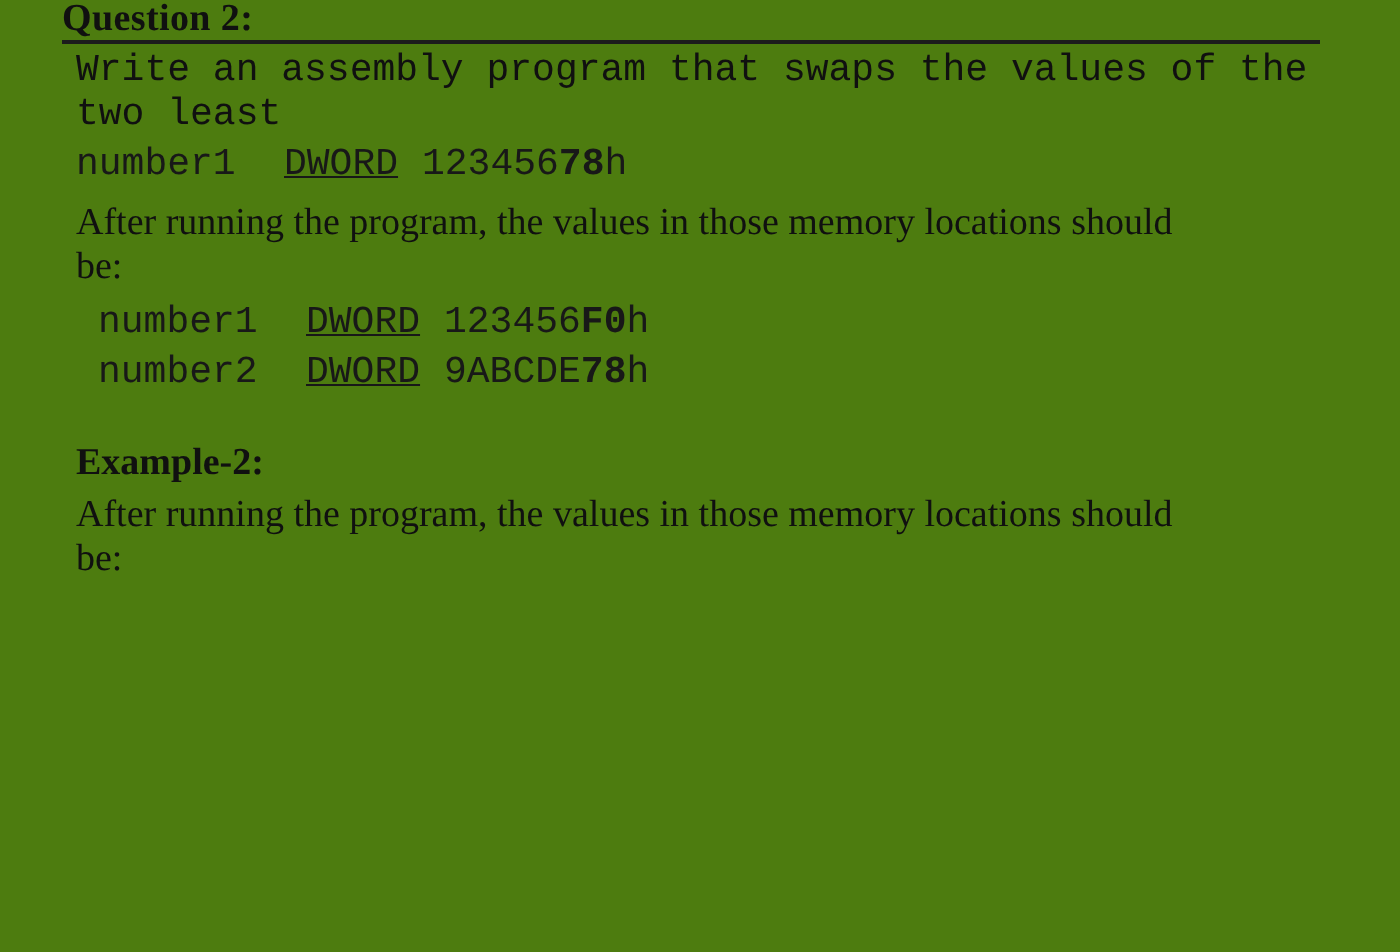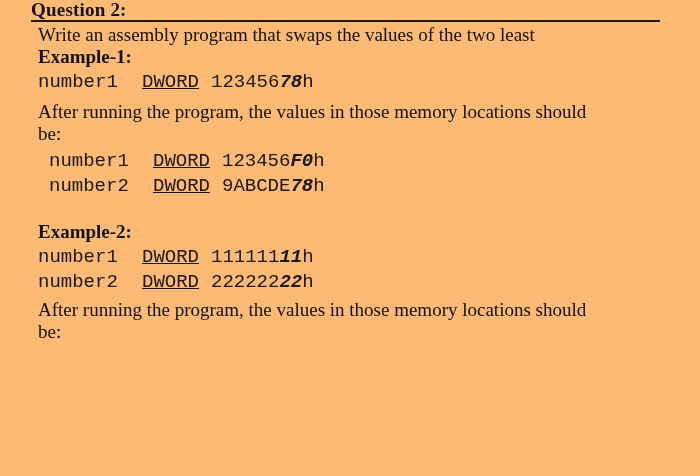--- a/index.html
+++ b/index.html
@@ -1,20 +1,20 @@
 <!DOCTYPE html>
 <html><head>
 <meta charset="utf-8">
 <style>
   html, body { margin: 0; padding: 0; background: #ffffff; }
   .page {
     position: relative;
     width: 700px;
     height: 476px;
-    background: #fdba74;
+    background: #4d7c0f;
     box-sizing: border-box;
     padding: 2px 20px 0 38px;
     color: #101010;
     overflow: hidden;
   }
   .qheader {
     margin-left: -7px;
     width: 629px;
     font-family: "Liberation Serif", serif;
     font-weight: bold;
@@ -22,56 +22,55 @@
     line-height: 16px;
     padding-bottom: 2px;
     border-bottom: 2px solid #1c1c1c;
     letter-spacing: 0.2px;
   }
   .serif {
     font-family: "Liberation Serif", serif;
     font-size: 19px;
     line-height: 22px;
   }
-  .intro { margin-top: 2px; }
+  .intro { margin-top: 2px; font-family: Liberation Mono, monospace; }
   .ex-head {
     font-family: "Liberation Serif", serif;
     font-weight: bold;
     font-size: 19px;
     line-height: 22px;
   }
   .ex1-head { margin-top: 0; }
   .ex2-head { margin-top: 22px; }
   .code-block {
     font-family: "Liberation Mono", monospace;
     font-size: 19px;
     line-height: 25px;
     color: #181818;
     margin-top: 2px;
   }
   .code-block.after { margin-top: 4px; margin-left: 11px; }
   .code-line { white-space: nowrap; }
   .code-label { display: inline-block; width: 104px; }
   .code-dir   { display: inline-block; width: 69px; text-decoration: underline; }
-  .b { font-weight: bold; font-style: italic; }
+  .b { font-weight: bold; }
   .after-note { margin-top: 6px; }
   .after-note2 { margin-top: 4px; }
 </style>
 </head>
 <body>
 
 <div class="page">
 
   <div class="qheader">Question 2:</div>
 
   <div class="serif intro">
     <div>Write an assembly program that swaps the values of the two least</div>
   </div>
 
-  <div class="ex-head ex1-head">Example-1:</div>
 
   <div class="code-block">
     <div class="code-line">
       <span class="code-label">number1</span><span class="code-dir">DWORD</span><span>123456</span><span class="b">78</span><span>h</span>
     </div>
   </div>
 
   <div class="serif after-note">
     <div>After running the program, the values in those memory locations should</div>
     <div>be:</div>
@@ -81,28 +80,20 @@
     <div class="code-line">
       <span class="code-label">number1</span><span class="code-dir">DWORD</span><span>123456</span><span class="b">F0</span><span>h</span>
     </div>
     <div class="code-line">
       <span class="code-label">number2</span><span class="code-dir">DWORD</span><span>9ABCDE</span><span class="b">78</span><span>h</span>
     </div>
   </div>
 
   <div class="ex-head ex2-head">Example-2:</div>
 
-  <div class="code-block">
-    <div class="code-line">
-      <span class="code-label">number1</span><span class="code-dir">DWORD</span><span>111111</span><span class="b">11</span><span>h</span>
-    </div>
-    <div class="code-line">
-      <span class="code-label">number2</span><span class="code-dir">DWORD</span><span>222222</span><span class="b">22</span><span>h</span>
-    </div>
-  </div>
 
   <div class="serif after-note after-note2">
     <div>After running the program, the values in those memory locations should</div>
     <div>be:</div>
   </div>
 
 
 </div>
 
 </body></html>

